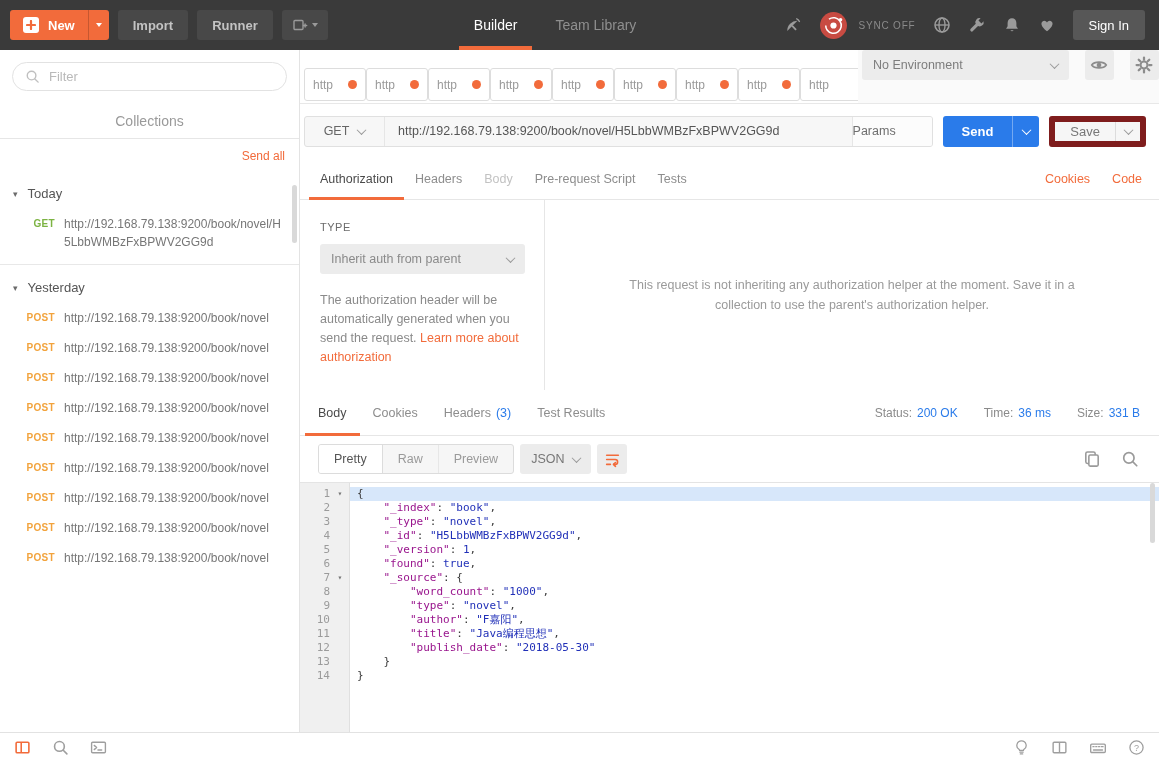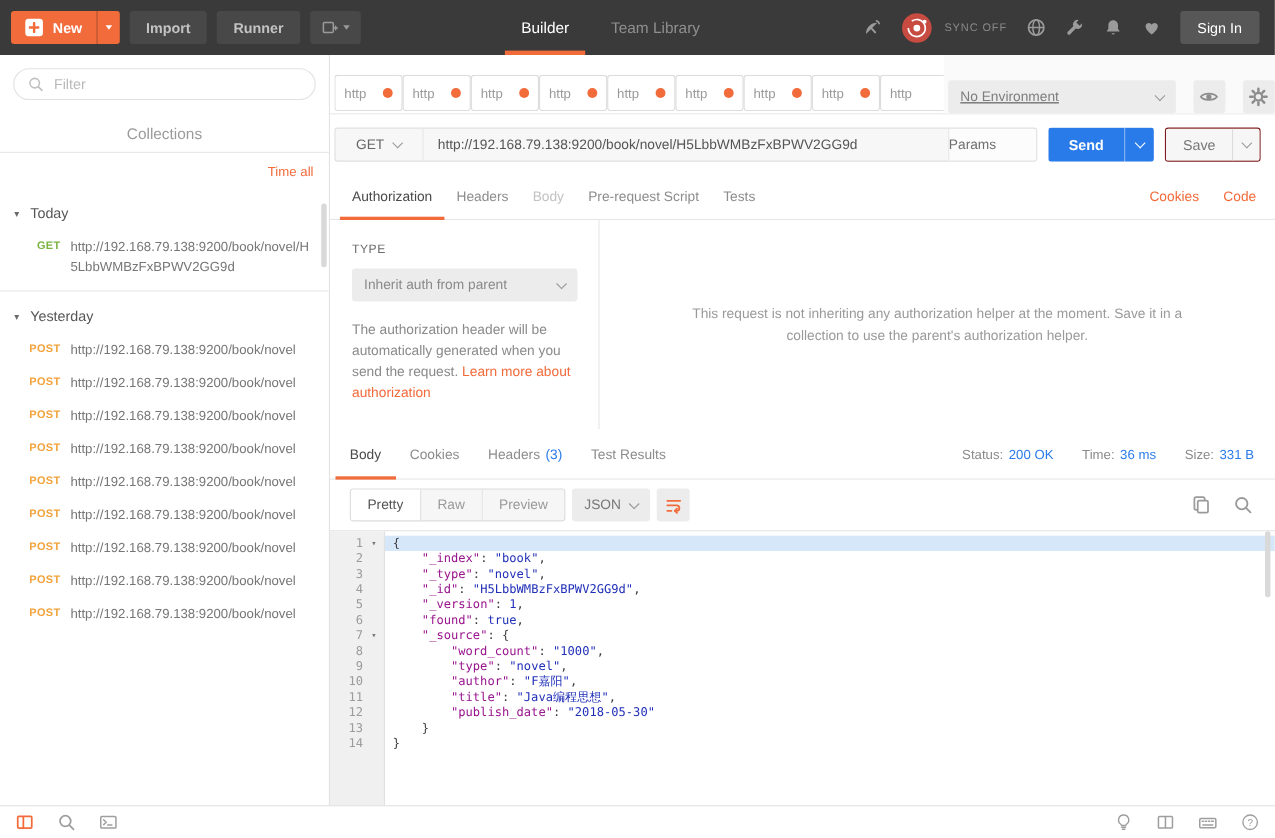--- a/index.html
+++ b/index.html
@@ -50,35 +50,35 @@
   .history-group + .history-group { border-top:1px solid #e8e8e8; margin-top:7px; padding-top:2px; }
   .side-scrollthumb { position:absolute; right:2px; top:135px; width:5px; height:58px; background:#d9d9d9; border-radius:3px; }
 
   
   .main { position:absolute; top:50px; left:300px; right:0; bottom:30px; background:#fff; }
 
   .tabstrip { position:absolute; top:0; left:0; right:0; height:54px; border-bottom:1px solid #e8e8e8; }
   .open-tabs { position:absolute; left:4px; top:18px; right:301px; height:33px; display:flex; gap:0; overflow:hidden; }
   .open-tab { width:62px; min-width:62px; height:33px; border:1px solid #ddd; border-radius:3px; background:#fff; display:flex; align-items:center; justify-content:space-between; padding:0 8px; color:#9a9a9a; font-size:12px; cursor:pointer; }
   .dirty-dot { width:9px; height:9px; border-radius:50%; background:#f26b3b; }
-  .env-bar { position:absolute; right:0; top:0; width:301px; height:100%; background:#fafafa; display:flex; align-items:flex-end; gap:16px; padding-left:4px;text-decoration:underline; }
+  .env-bar { position:absolute; right:0; top:0; width:301px; height:100%; background:#fafafa; display:flex; align-items:flex-start; gap:16px; padding-left:4px; }
   .env-select { width:212px; height:30px; background:#ececec; border-radius:3px; display:flex; align-items:center; justify-content:space-between; padding:0 11px; color:#7d7d7d; font-size:12.5px; cursor:pointer; }
   .sq-iconbtn { width:30px; height:30px; background:#ececec; border-radius:3px; display:flex; align-items:center; justify-content:center; color:#8c8c8c; cursor:pointer; }
   .chev { width:7px; height:7px; border-right:1.6px solid #9a9a9a; border-bottom:1.6px solid #9a9a9a; transform:rotate(45deg) translate(-1px,-1px); }
   .chev.white { border-color:#fff; }
 
   .urlrow { position:absolute; top:54px; left:0; right:0; height:54px; display:flex; align-items:center; gap:10px; padding:0 13px 0 4px; }
   .url-control { flex:1; display:flex; height:31px; border:1px solid #e0e0e0; border-radius:3px; background:#f7f7f7; overflow:hidden; }
   .method-select { width:80px; min-width:80px; display:flex; align-items:center; justify-content:center; gap:9px; color:#666; font-size:12.5px; border-right:1px solid #e6e6e6; cursor:pointer; }
   .url-input { flex:1; border:none; background:transparent; padding:0 13px; font-size:12.5px; color:#555; outline:none; font-family:"Liberation Sans", sans-serif; }
   .params-btn { width:80px; min-width:80px; border-left:1px solid #e6e6e6; background:#fcfcfc; color:#6f6f6f; font-size:12.5px; display:flex; align-items:center; justify-content:flex-start; cursor:pointer; }
   .send-split { display:flex; height:31px; border-radius:3px; overflow:hidden; cursor:pointer; }
   .send-main { background:#2a7bea; color:#fff; font-size:13px; font-weight:bold; padding:0 19px; display:flex; align-items:center; }
   .send-caret { width:27px; background:#2a7bea; border-left:1px solid rgba(255,255,255,.35); display:flex; align-items:center; justify-content:center; }
-  .save-split { display:flex; height:31px; border:1px solid #7f1d1d; border-radius:3px; overflow:hidden; cursor:pointer; }
+  .save-split { display:flex; height:31px; border:6px solid #7f1d1d; border-radius:3px; overflow:hidden; cursor:pointer; }
   .save-main { background:#f6f6f6; color:#777; font-size:13px; padding:0 15px; display:flex; align-items:center; }
   .save-caret { width:25px; background:#f6f6f6; border-left:1px solid #dcdcdc; display:flex; align-items:center; justify-content:center; }
 
   .reqtabs { position:absolute; top:108px; left:0; right:0; height:42px; border-bottom:1px solid #e6e6e6; display:flex; align-items:stretch; padding-left:9px; }
   .flat-tab { position:relative; display:flex; align-items:center; padding:0 11px; font-size:12.5px; color:#8d8d8d; cursor:pointer; }
   .flat-tab.active { color:#4a4a4a; }
   .flat-tab.active::after { content:""; position:absolute; left:0; right:0; bottom:-1px; height:3px; background:#f26b3b; }
   .flat-tab.muted { color:#c2c2c2; }
   .tab-count { color:#2a7bea; margin-left:5px; }
   .req-links { margin-left:auto; display:flex; align-items:center; gap:22px; padding-right:17px; }
@@ -227,21 +227,21 @@
           </svg>
       </span>
       <input class="filter-input" type="text" placeholder="Filter" style="">
     </div>
     <div class="side-tabs">
       <div class="side-tab">
           <span>Collections</span>
         </div>
     </div>
     <div class="clear-row">
-      <span class="clear-link">Time all</span>
+      <span class="clear-link">Send all</span>
     </div>
     <div class="history-list">
         <div class="history-group">
           <div class="group-header">
             <span class="grp-caret">▾</span>
             <span>Today</span>
           </div>
           <div class="history-item">
             <span class="method method-GET">GET</span>
             <span class="hist-url">http://192.168.79.138:9200/book/novel/H5LbbWMBzFxBPWV2GG9d</span>

